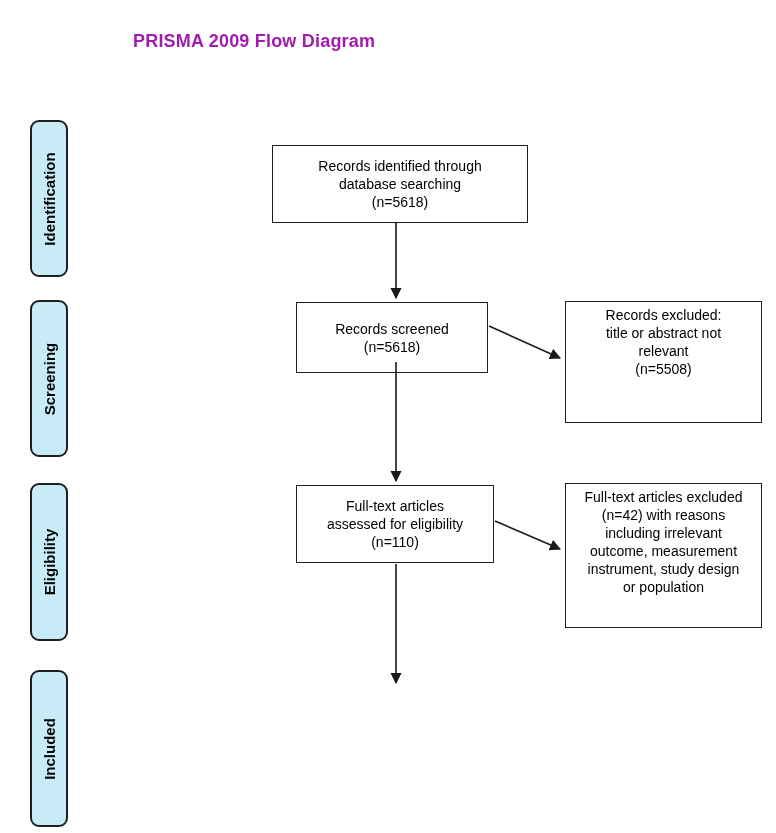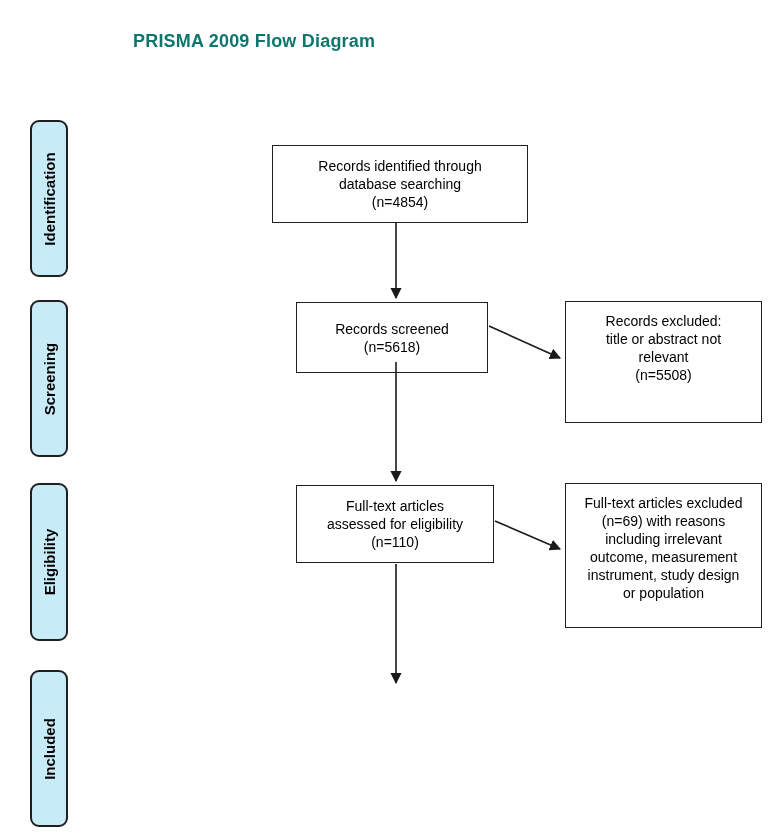--- a/index.html
+++ b/index.html
@@ -20,21 +20,21 @@
     width: 82px; height: 78px;
   }
   .logo svg { width: 100%; height: 100%; display: block; }
   .title {
     position: absolute;
     left: 133px; top: 31px;
     margin: 0;
     font-size: 18px;
     font-weight: bold;
     letter-spacing: 0.2px;
-    color: #0f766e;
+    color: #a21caf;
   }
 
   
   .phase {
     position: absolute;
     left: 30px;
     width: 38px;
     background: #c8ecf7;
     border: 2px solid #1f1f1f;
     border-radius: 9px;
@@ -61,21 +61,21 @@
     border: 1.5px solid #1f1f1f;
     box-sizing: border-box;
     display: flex;
     align-items: center;
     justify-content: center;
     text-align: center;
     font-size: 14px;
     line-height: 18px;
   }
   .node .node-text { white-space: pre-line; }
-  .node.top-align { align-items: flex-start; padding-top: 10px; }
+  .node.top-align { align-items: flex-start; padding-top: 4px; }
 
   #node-identified         { left: 272px; top: 145px; width: 256px; height: 78px; }
   #node-screened           { left: 296px; top: 302px; width: 192px; height: 71px; }
   #node-fulltext           { left: 296px; top: 485px; width: 198px; height: 78px; }
   #node-included           { left: 297px; top: 687px; width: 197px; height: 105px; }
   #node-excluded-screening { left: 565px; top: 301px; width: 197px; height: 122px; }
   #node-excluded-fulltext  { left: 565px; top: 483px; width: 197px; height: 145px; }
 
   
   .arrows {
@@ -102,40 +102,40 @@
   <div class="phase" id="phase-eligibility">
     <span class="phase-label">Eligibility</span>
   </div>
   <div class="phase" id="phase-included">
     <span class="phase-label">Included</span>
   </div>
 
   <div class="node" id="node-identified">
     <span class="node-text">Records identified through
 database searching
-(n=4854)</span>
+(n=5618)</span>
   </div>
   <div class="node" id="node-screened">
     <span class="node-text">Records screened
 (n=5618)</span>
   </div>
   <div class="node" id="node-fulltext">
     <span class="node-text">Full-text articles
 assessed for eligibility
 (n=110)</span>
   </div>
   <div class="node top-align" id="node-excluded-screening">
     <span class="node-text">Records excluded:
 title or abstract not
 relevant
 (n=5508)</span>
   </div>
   <div class="node top-align" id="node-excluded-fulltext">
     <span class="node-text">Full-text articles excluded
-(n=69) with reasons
+(n=42) with reasons
 including irrelevant
 outcome, measurement
 instrument, study design
 or population</span>
   </div>
 
   <svg class="arrows" viewBox="0 0 776 833">
     <defs>
       <marker id="ah" viewBox="0 0 10 10" refX="9" refY="5" markerWidth="7" markerHeight="7" orient="auto-start-reverse">
         <path d="M0,0 L10,5 L0,10 z" fill="#1a1a1a"></path>

